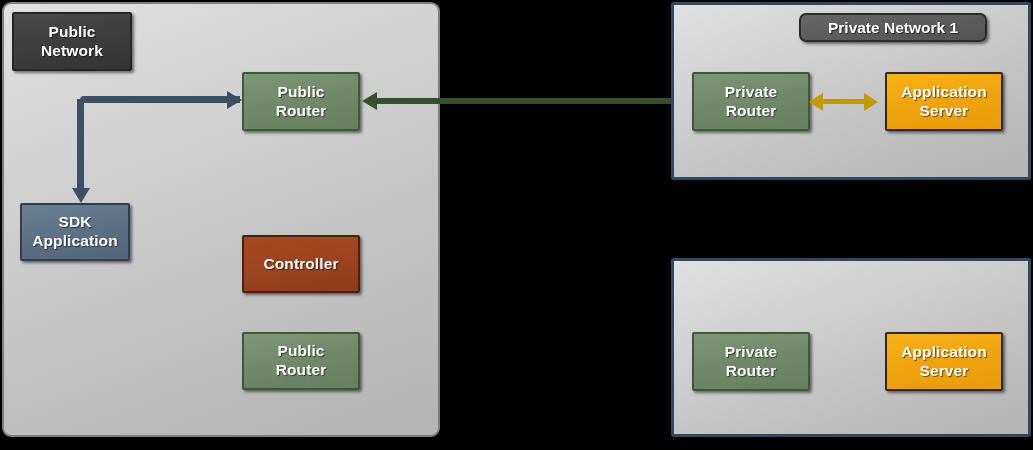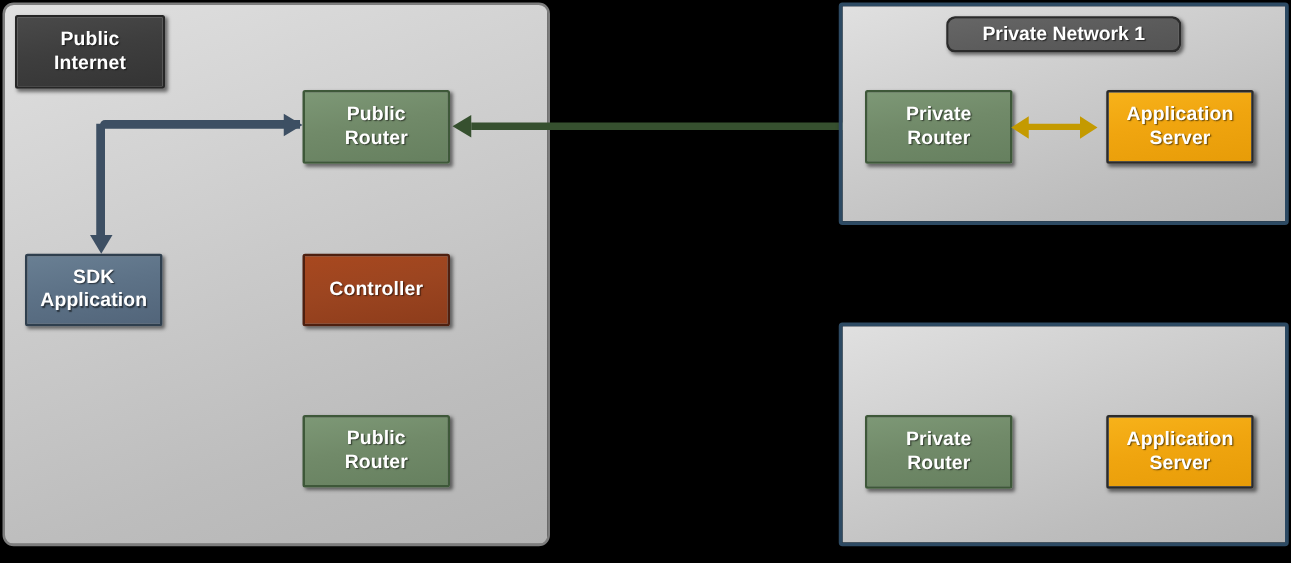--- a/index.html
+++ b/index.html
@@ -62,20 +62,21 @@
     background: linear-gradient(170deg, #7d9876 0%, #718a69 45%, #66805f 100%);
     border-color: #3e5839;
   }
   .n-blue {
     background: linear-gradient(170deg, #697f93 0%, #5d7287 45%, #52657a 100%);
     border-color: #2f3f4e;
   }
   .n-rust {
     background: linear-gradient(170deg, #a8481f 0%, #9c4520 45%, #8d3c1b 100%);
     border-color: #4e2010;
+    margin-top: 32px;
   }
   .n-orange {
     background: linear-gradient(170deg, #f7b21a 0%, #f0a50f 45%, #e79c08 100%);
     border-color: #2b2b2b;
   }
 
   
   .badge {
     position: absolute;
     box-sizing: border-box;
@@ -83,20 +84,21 @@
     display: flex;
     align-items: center;
     justify-content: center;
     color: #ffffff;
     font-weight: bold;
     font-size: 15.5px;
     background: linear-gradient(170deg, #666666 0%, #5c5c5c 50%, #545454 100%);
     border: 2px solid #2b2b2b;
     text-shadow: 1px 1px 1px rgba(0,0,0,0.6);
     box-shadow: 2px 2px 3px rgba(0,0,0,0.5);
+    margin-left: 42px;
   }
 
   
   .conn { position: absolute; }
   .seg { position: absolute; }
 
   
   .blue-h { background: #3d4f63; }
   .blue-v { background: #3d4f63; }
 
@@ -140,21 +142,21 @@
 </head>
 <body>
 
 <div id="canvas">
 
   <div class="panel panel-public" style="left:2px; top:2px; width:438px; height:435px;"></div>
 
   <div class="node n-dark" style="left:12px; top:12px; width:120px; height:59px;">
     <div>
       <span>Public</span>
-      <span>Internet</span>
+      <span>Network</span>
     </div>
   </div>
 
   <div class="conn">
 
     <div class="seg blue-h" style="left:80px; top:96px; width:160px; height:7px; border-top-left-radius:4px;"></div>
 
     <div class="arrow arrow-right-blue" style="left:227px; top:90.5px;"></div>
   </div>
 

